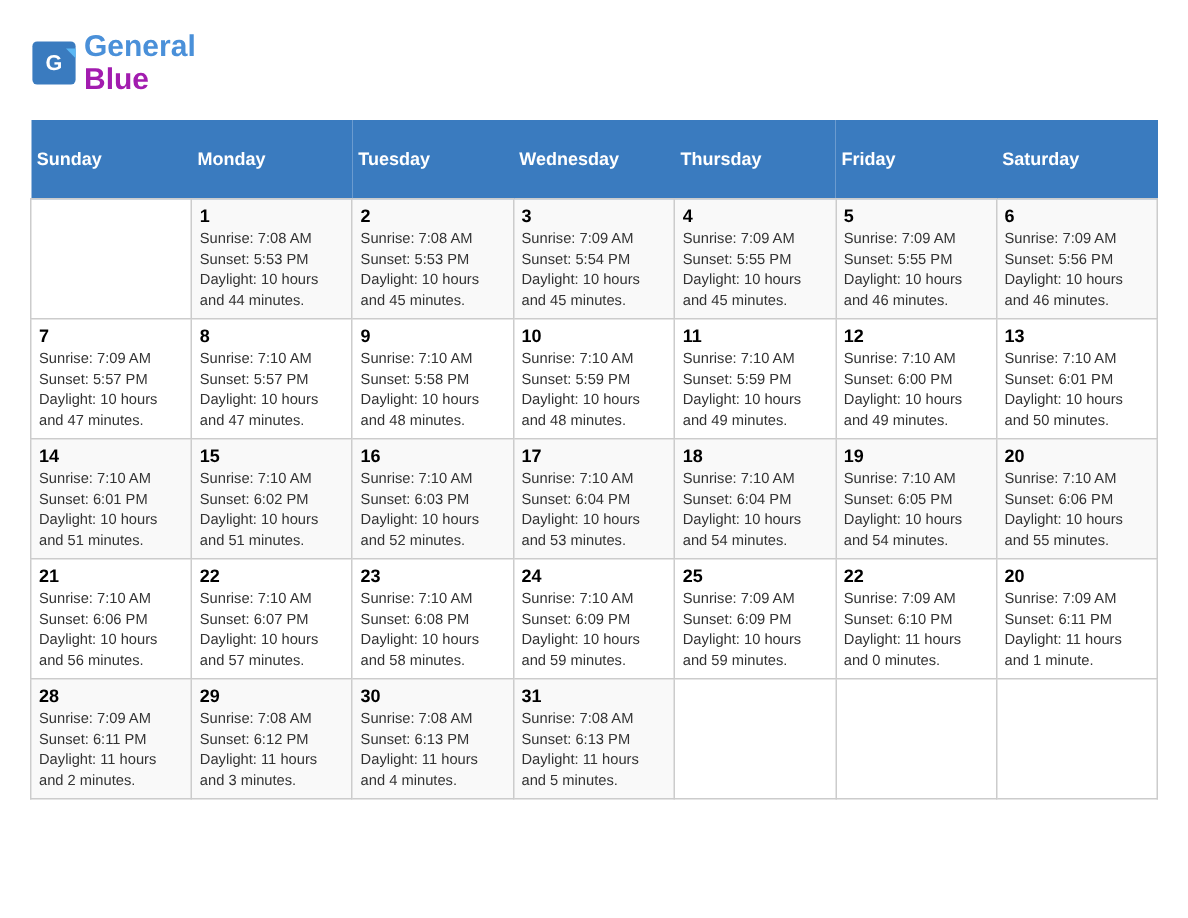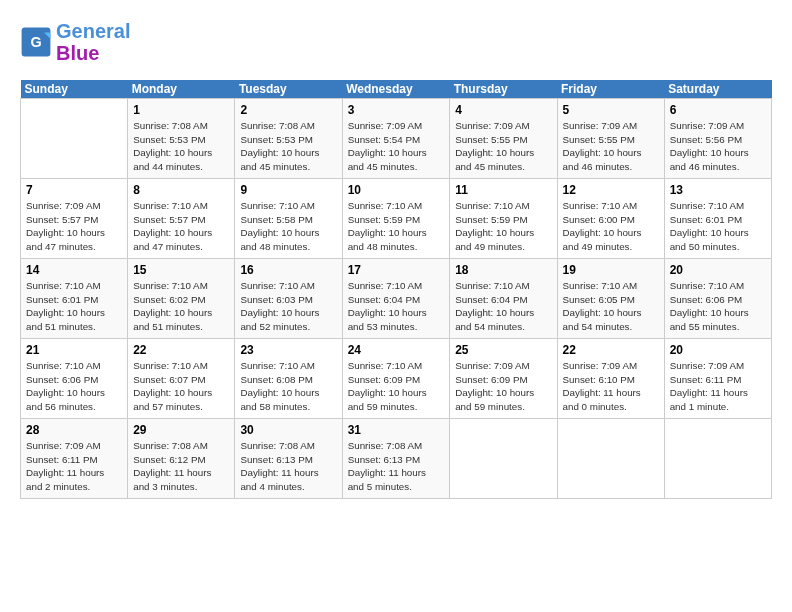--- a/index.html
+++ b/index.html
@@ -48,21 +48,21 @@
       color: #555;
     }
     table {
       width: 100%;
       border-collapse: collapse;
       font-size: 10.5px;
     }
     thead tr th {
       background-color: #3a7bbf;
       color: #fff;
-      padding: 2px 4px;
+      padding: 19px 4px;
       text-align: left;
       font-size: 12px;
       font-weight: bold;
     }
     tbody tr td {
       border: 1px solid #ccc;
       vertical-align: top;
       padding: 4px 5px;
       height: 80px;
       width: 108px;

